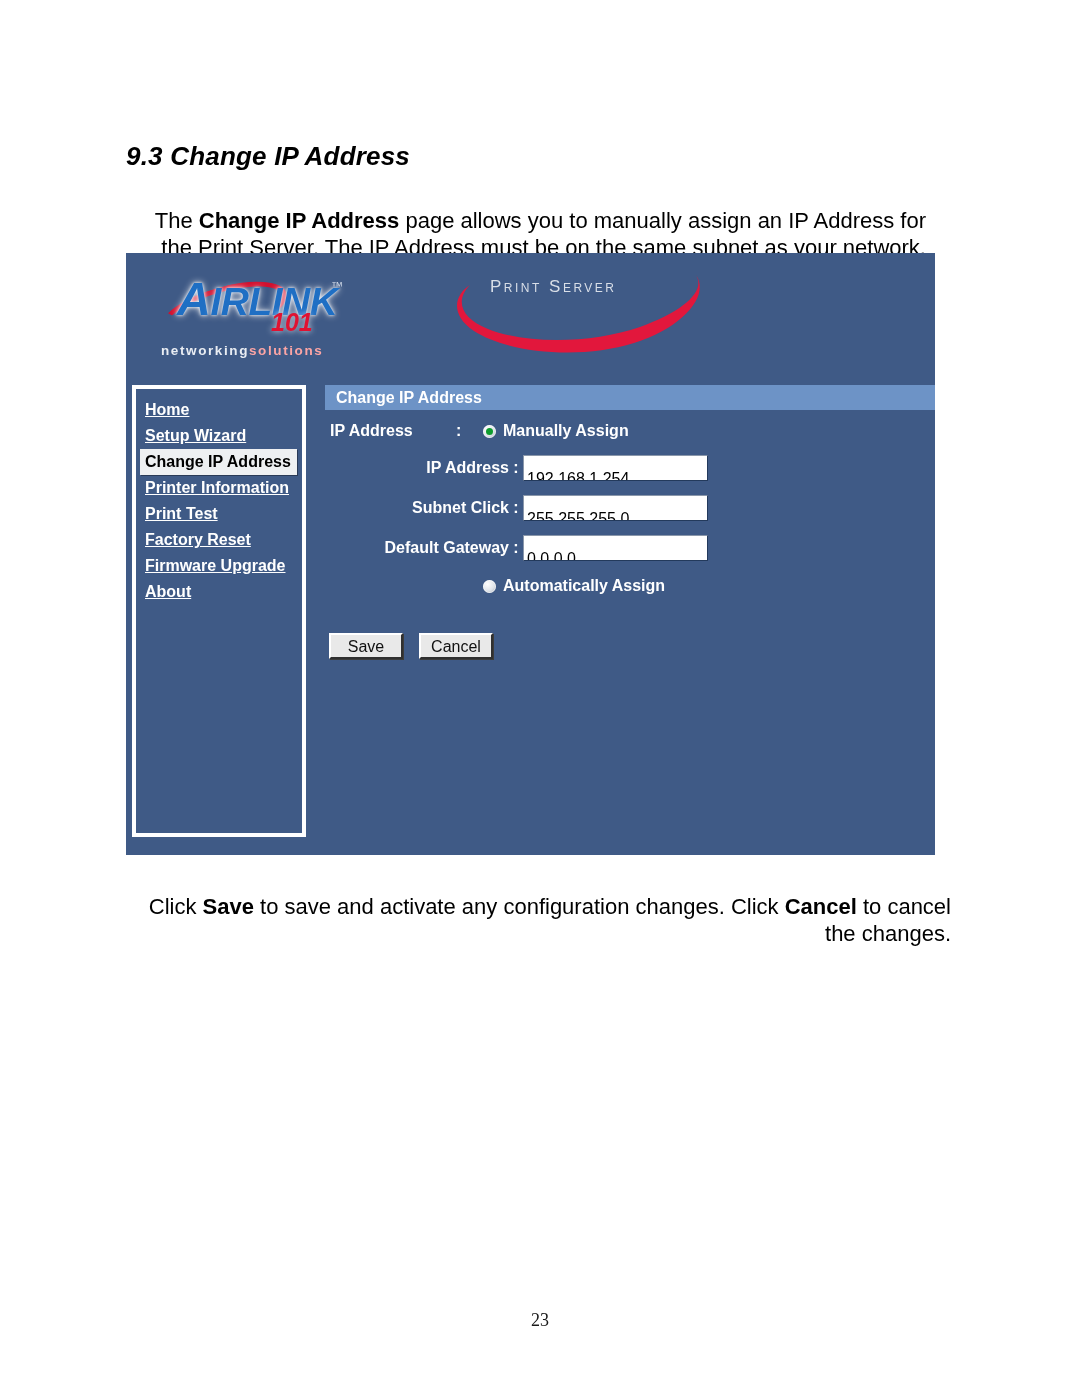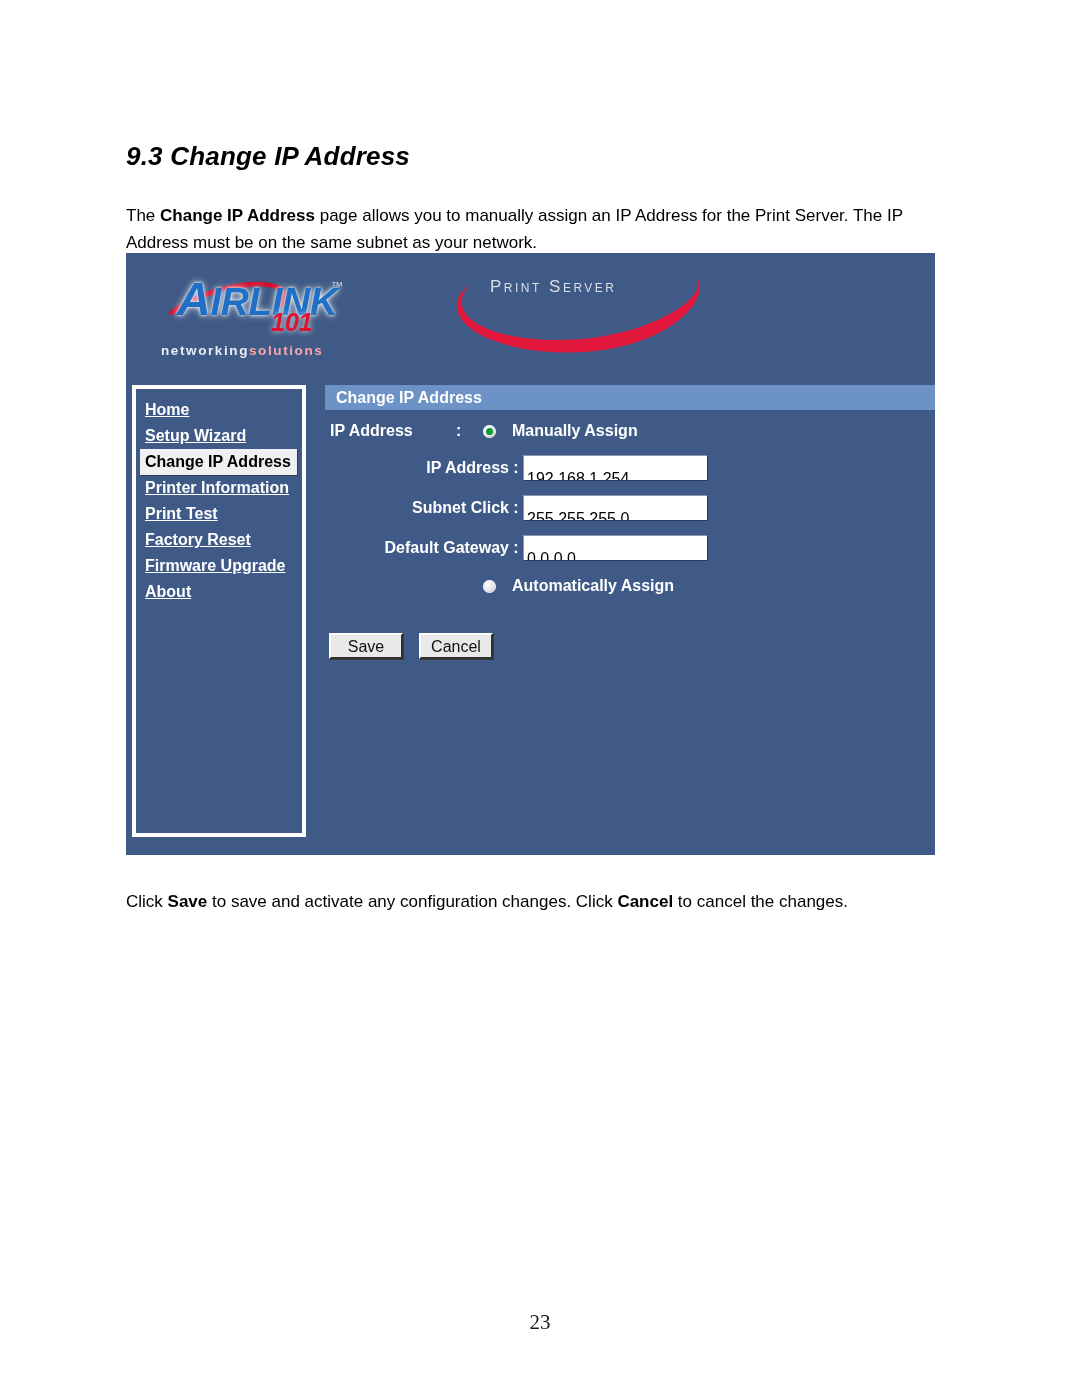--- a/index.html
+++ b/index.html
@@ -23,44 +23,45 @@
     font-size: 26px;
     font-weight: bold;
     font-style: italic;
     color: #000000;
     letter-spacing: 0.2px;
     white-space: nowrap;
   }
 
   .body-para {
     position: absolute;
-    font-size: 17px;
+    font-size: 22px;
     line-height: 27px;
     color: #000000;
+    text-align: right;
   }
   #intro-paragraph {
     left: 126px;
     top: 185px;
     width: 800px;
   }
   #closing-paragraph {
     left: 126px;
     top: 871px;
     width: 825px;
   }
   .body-para b { font-weight: bold; }
 
   .page-number {
     position: absolute;
     left: 0;
     right: 0;
     top: 1310px;
     text-align: center;
     font-family: "Liberation Serif", serif;
-    font-size: 21px;
+    font-size: 18px;
     color: #1a1a1a;
   }
 
   
   .screenshot {
     position: absolute;
     left: 126px;
     top: 253px;
     width: 809px;
     height: 602px;
@@ -242,21 +243,21 @@
     top: 0;
     font-size: 16px;
     font-weight: bold;
     color: #ffffff;
   }
 
   .radio-line {
     position: absolute;
     display: flex;
     align-items: center;
-    gap: 16px;
+    gap: 7px;
     white-space: nowrap;
   }
   .radio {
     width: 13px;
     height: 13px;
     border-radius: 50%;
     background: radial-gradient(circle at 35% 32%, #ffffff 0%, #dfe4ea 55%, #9aa4b2 100%);
     display: inline-block;
     position: relative;
     flex: none;

